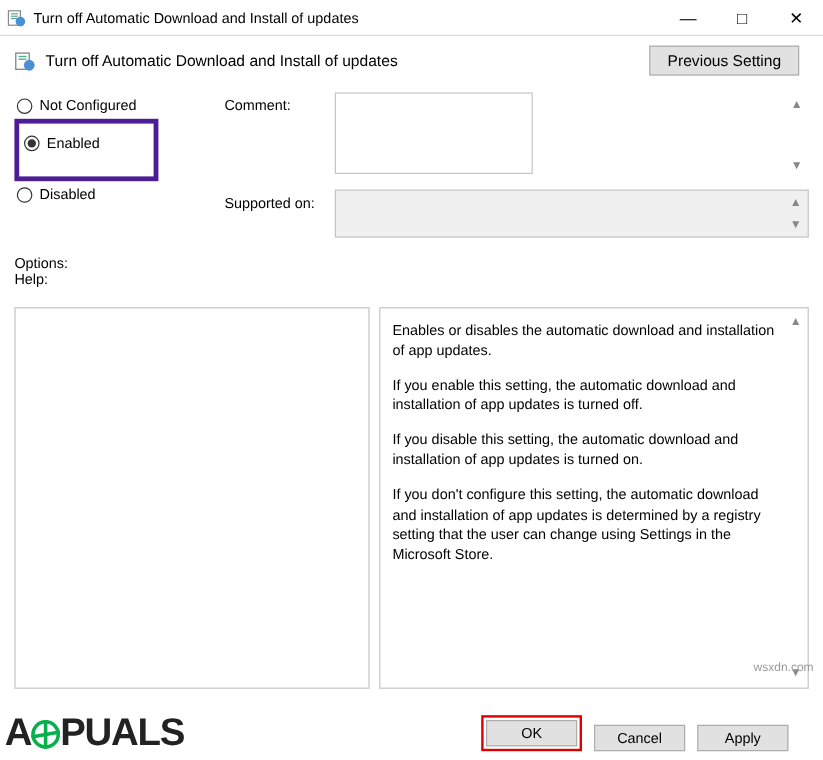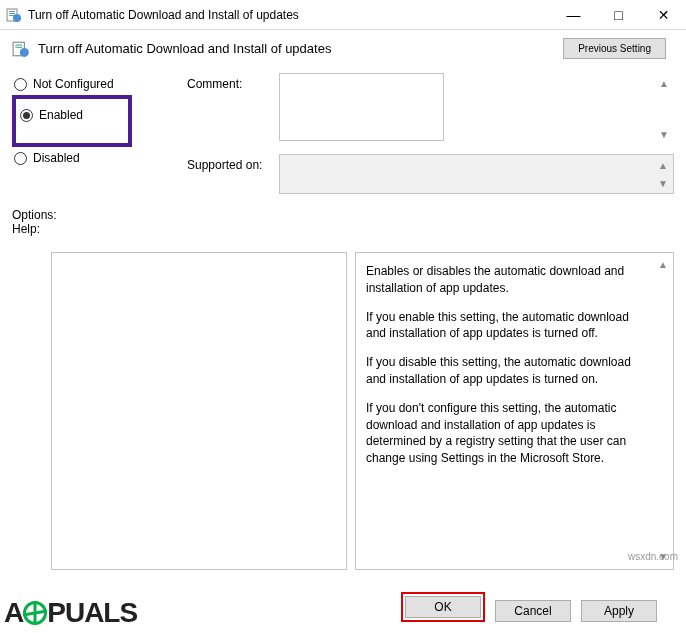--- a/index.html
+++ b/index.html
@@ -34,21 +34,21 @@
       padding: 8px 12px;
       gap: 10px;
     }
     .header-left { display: flex; align-items: center; gap: 8px; flex: 1; }
     .header-icon { width: 18px; height: 18px; }
     .header-title { font-size: 13px; }
     .nav-btn {
       background: #e1e1e1;
       border: 1px solid #adadad;
       padding: 4px 14px;
-      font-size: 10px;
+      font-size: 13px;
       font-family: inherit;
     }
     .nav-btn:first-of-type { margin-right: 8px; }
     .main-area { padding: 6px 12px 0 12px; }
     .config-row { display: flex; gap: 18px; }
     .radio-col {
       width: 120px;
       border: 4px solid #4c1d95;
       padding: 4px 2px 16px 2px;
       margin-top: 2px;
@@ -100,21 +100,20 @@
     .labels-row {
       display: flex;
       padding: 14px 12px 4px 12px;
       flex-direction: column;
     }
     .options-label { width: 302px; }
     .panes-row {
       display: flex;
       padding: 12px 12px;
       gap: 8px;
-      margin-left: 39px;
     }
     .options-pane {
       width: 296px; height: 318px;
       border: 1px solid #c5c5c5;
       background: #fff;
     }
     .help-pane {
       flex: 1; height: 318px;
       border: 1px solid #c5c5c5;
       background: #fff;
@@ -139,21 +138,21 @@
       font-family: inherit;
     }
     .ok-wrap {
       border: 2px solid #d00;
       padding: 2px;
       display: inline-block;
     }
     .watermark {
       position: absolute;
       left: 0; bottom: 4px;
-      font-size: 28px;
+      font-size: 32px;
       font-weight: 700;
       color: #222;
       font-family: Arial, sans-serif;
       letter-spacing: -1px;
       z-index: 10;
       padding-left: 4px;
     }
     .watermark .globe {
       display: inline-block;
       width: 24px; height: 24px;

